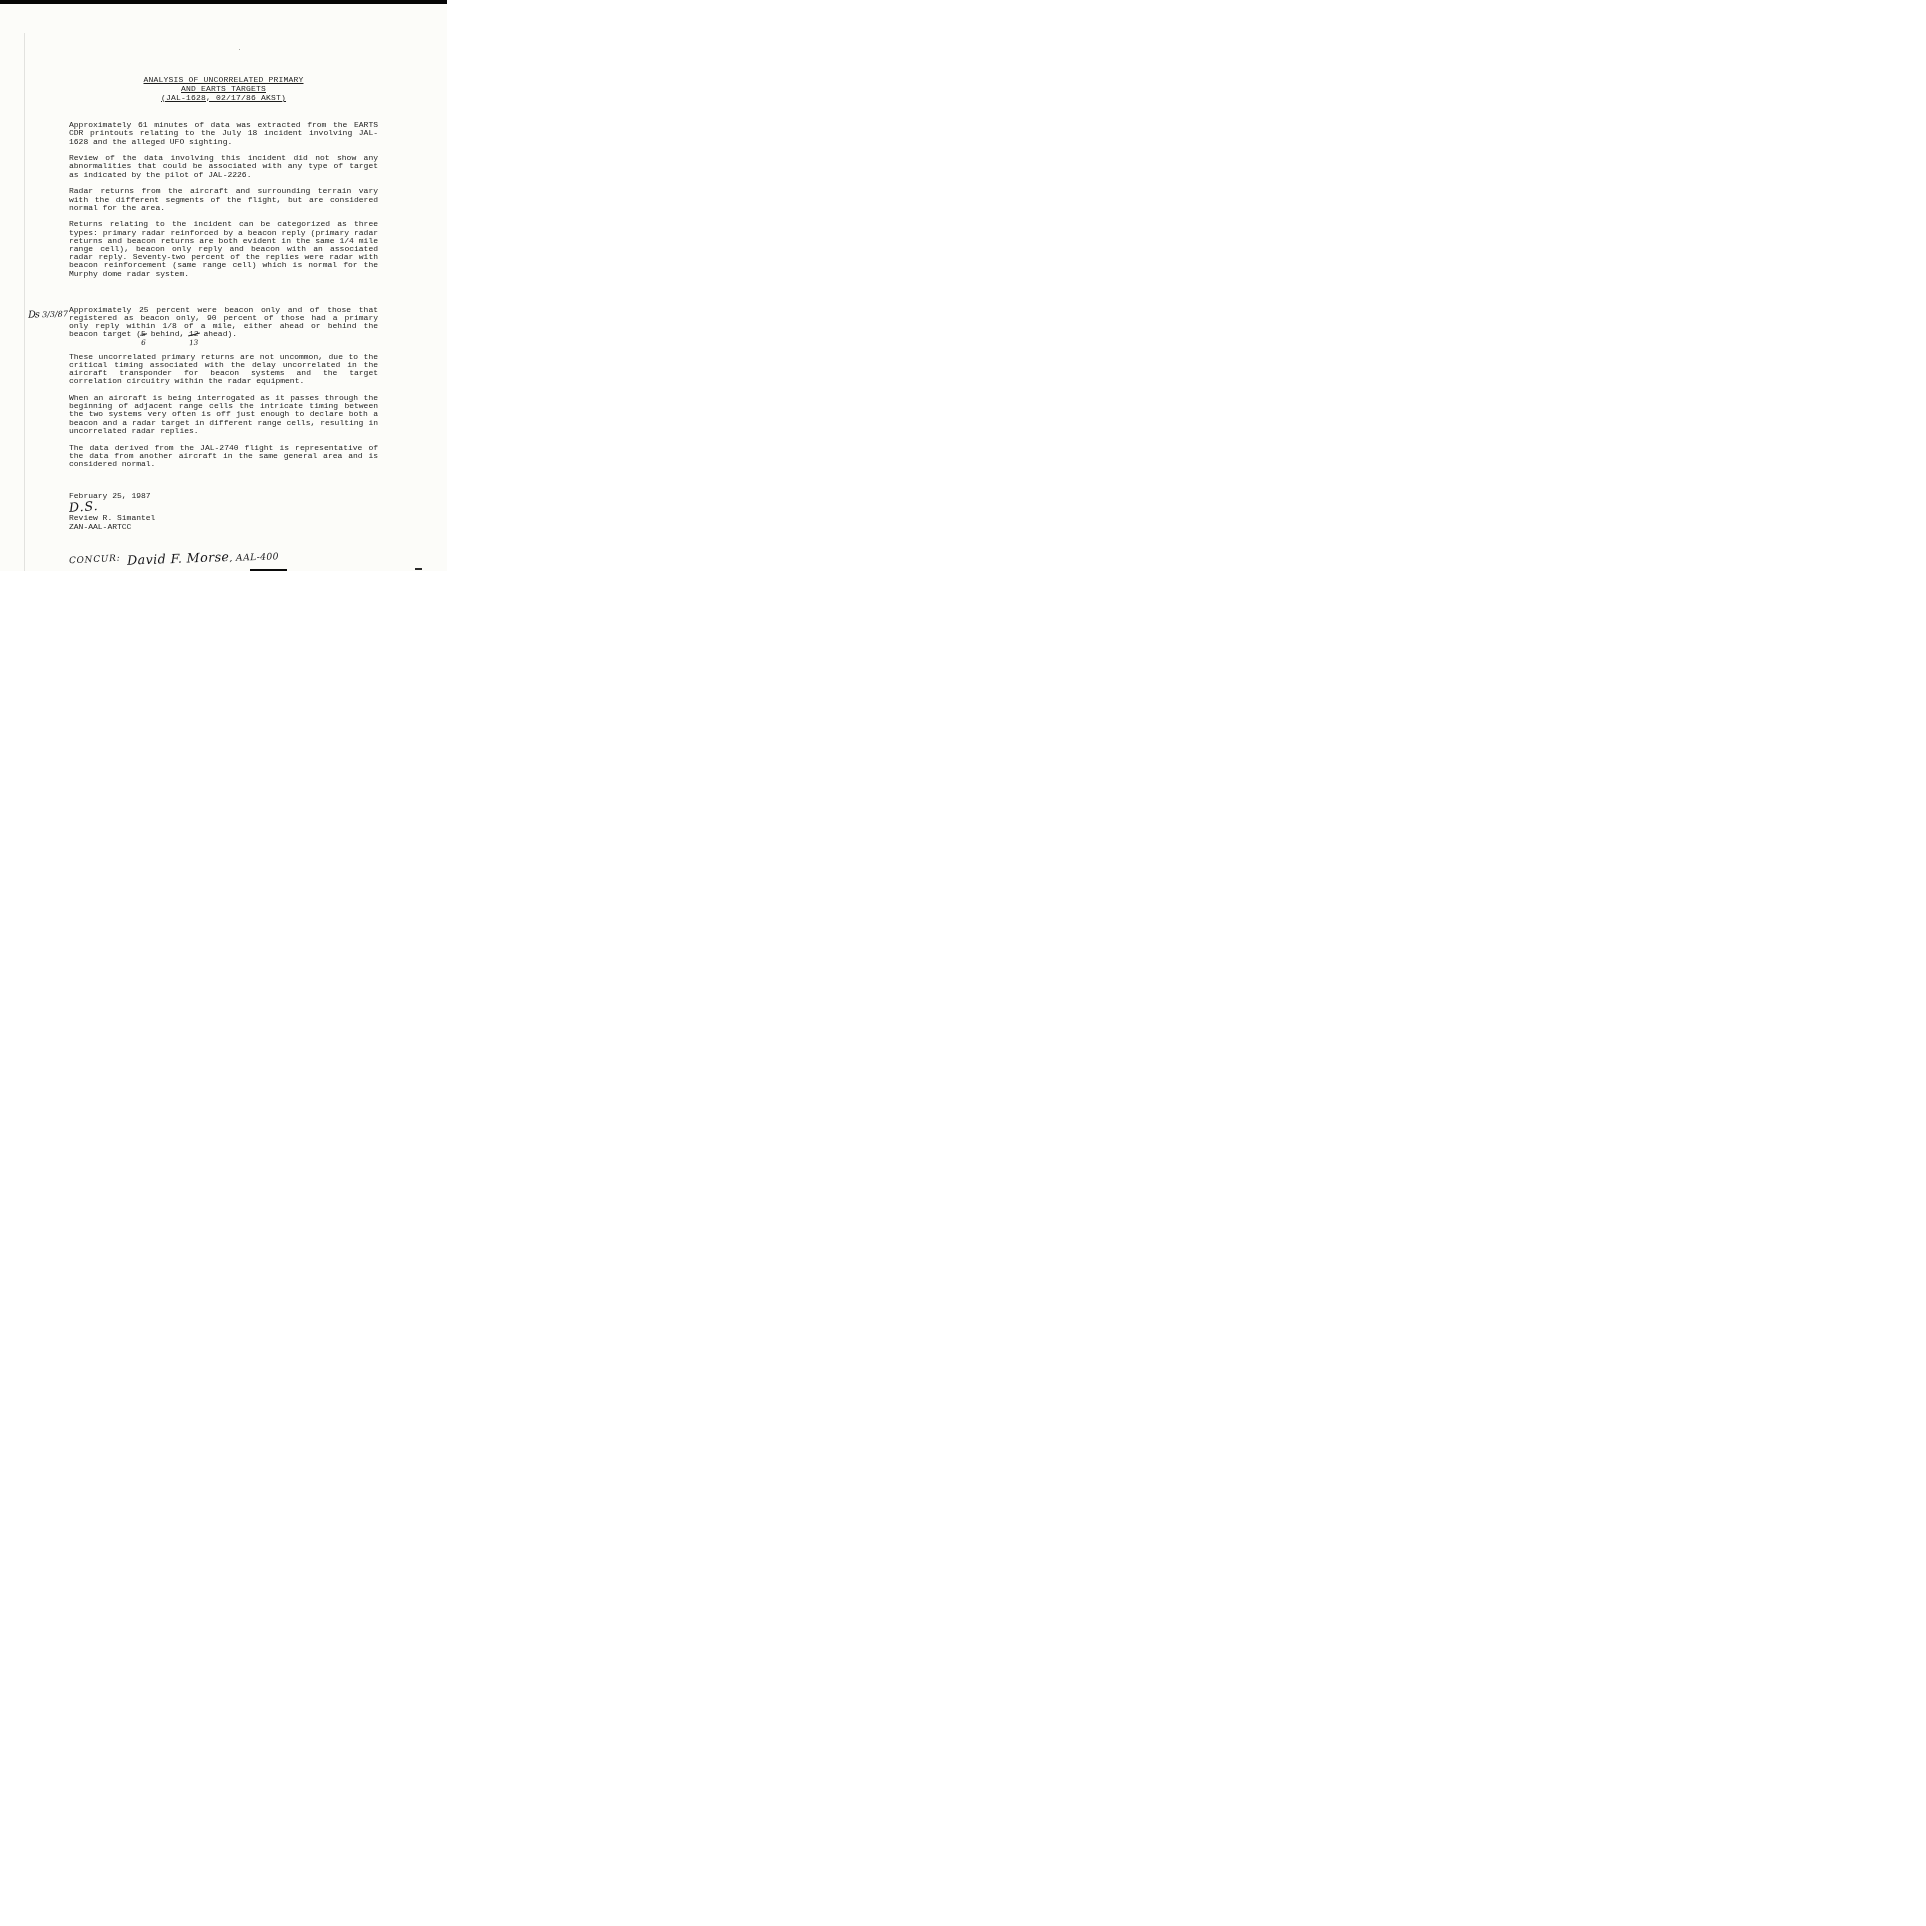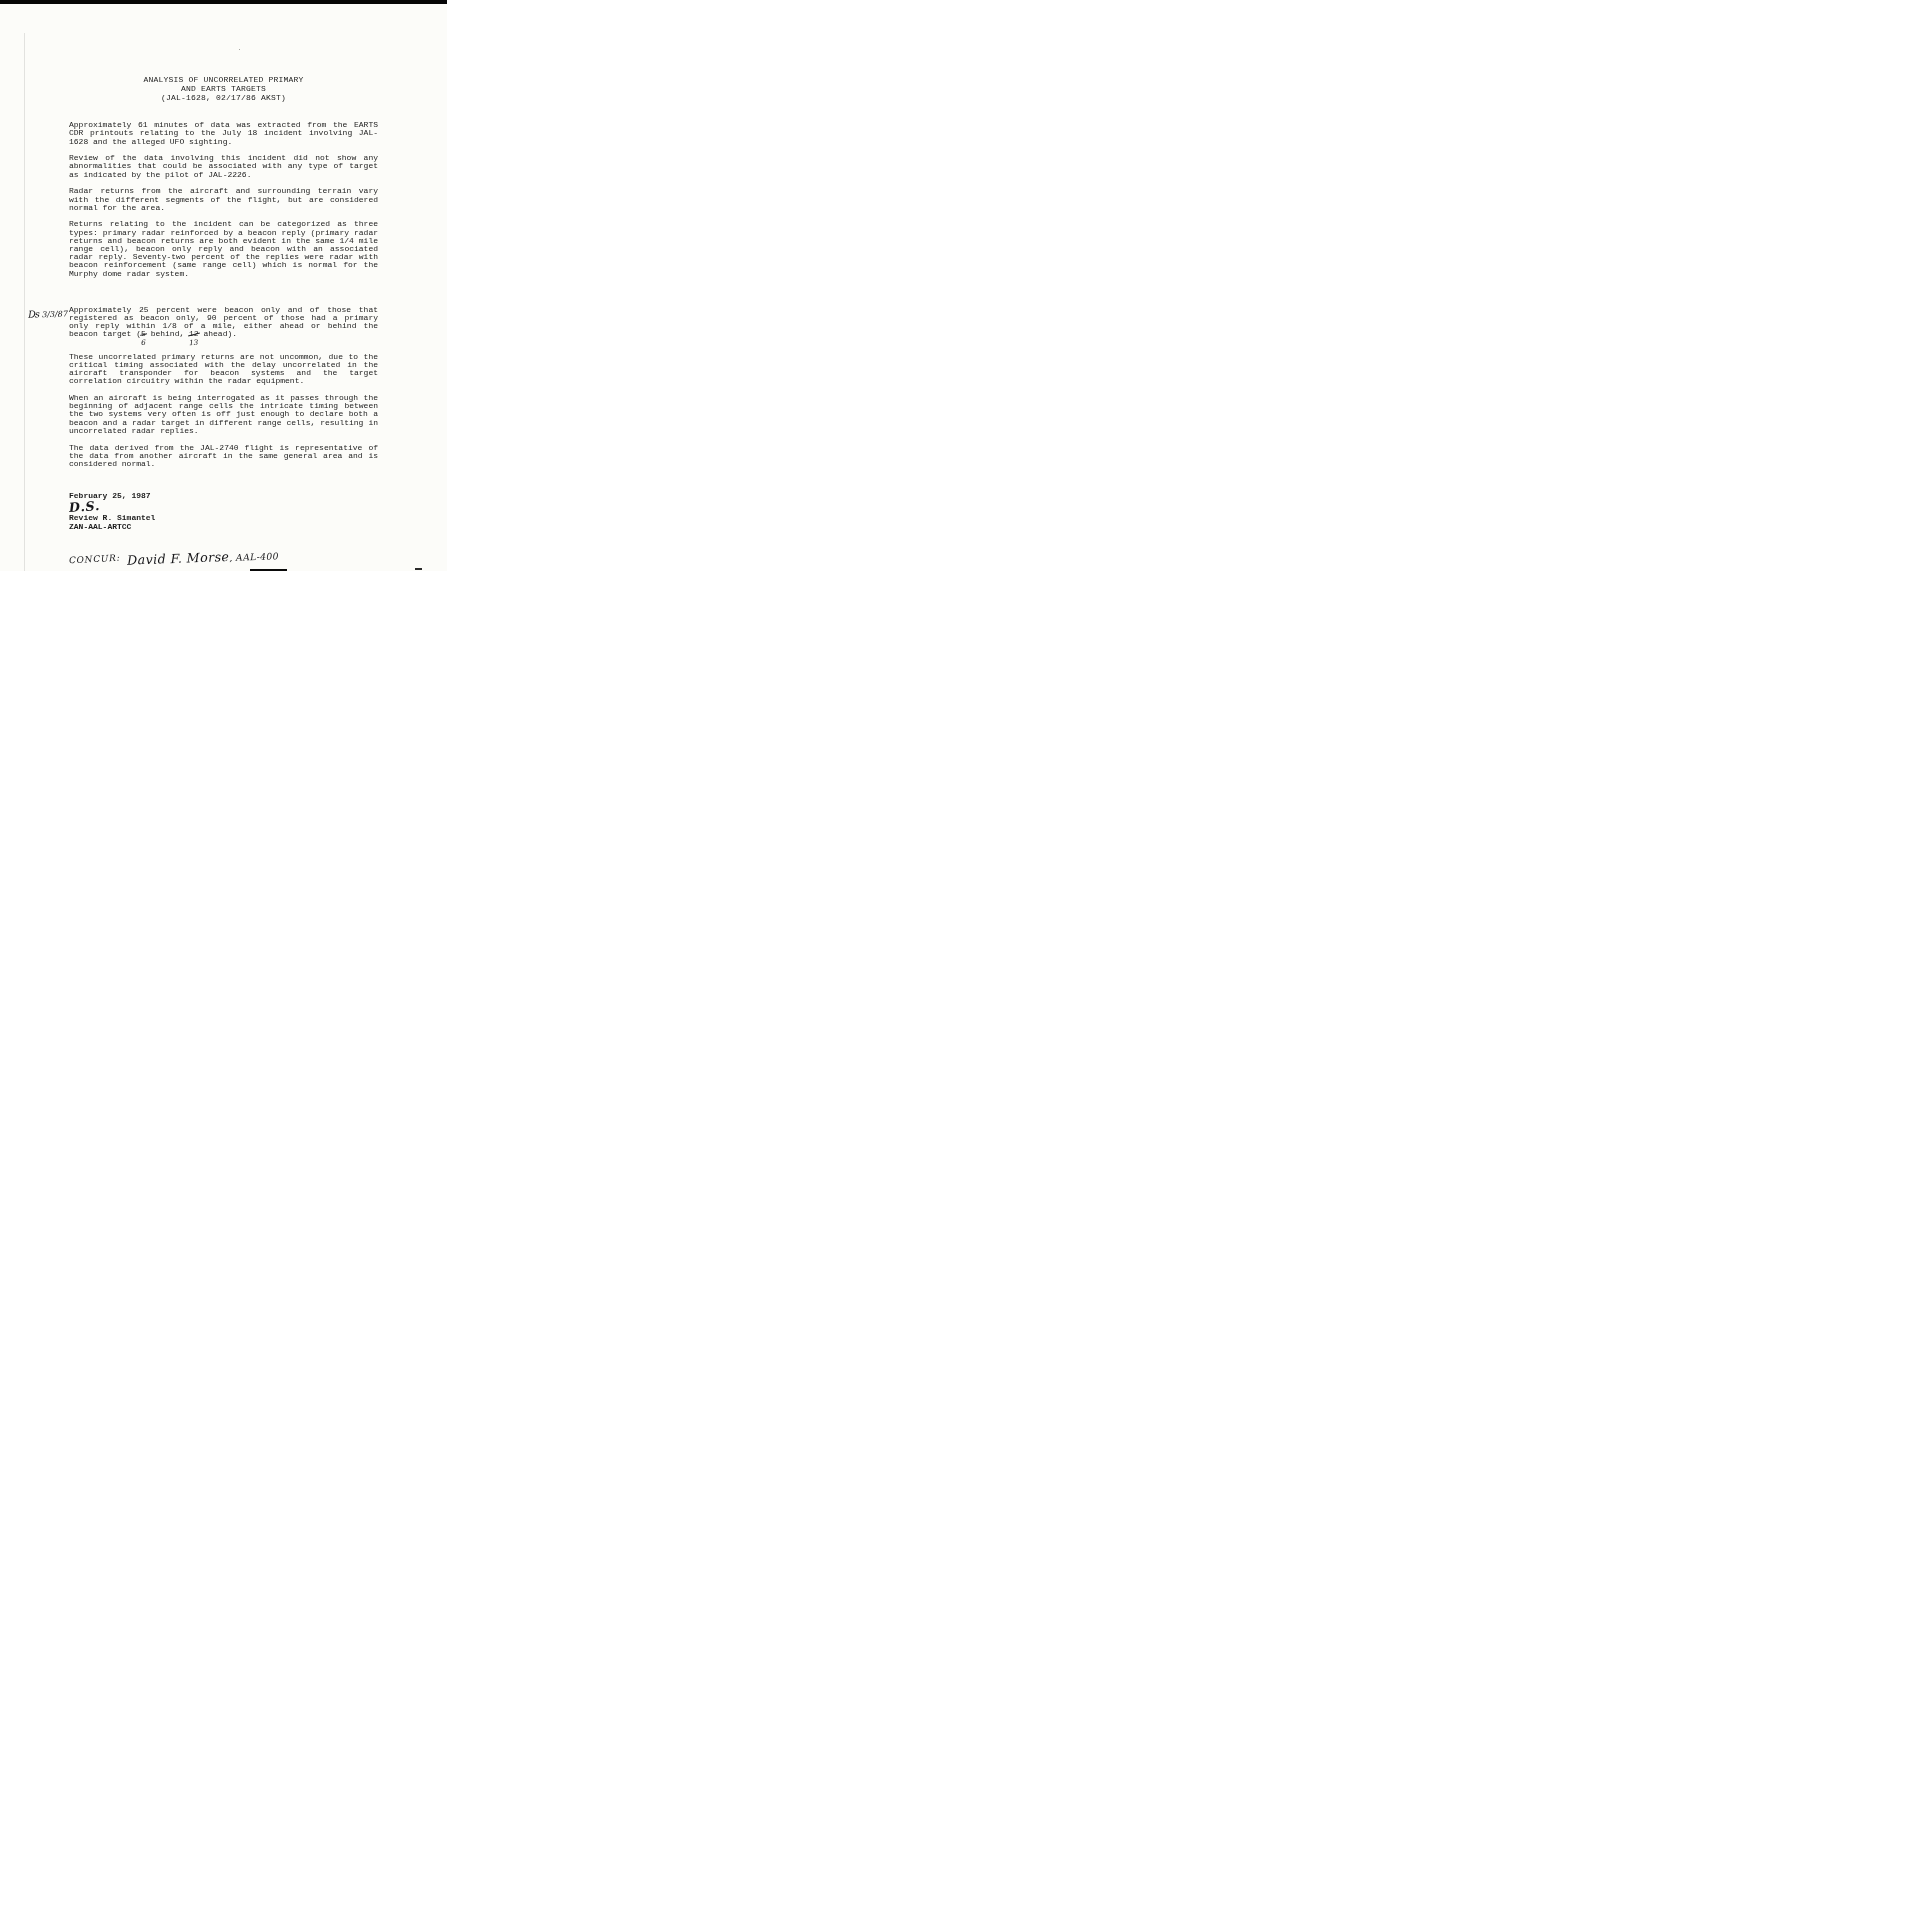--- a/index.html
+++ b/index.html
@@ -58,20 +58,21 @@
   }
   .title-block {
     text-align: center;
     margin-bottom: 18.5px;
   }
   .title-line {
     font-size: 8px;
     line-height: 8.9px;
     letter-spacing: 0.2px;
     white-space: nowrap;
+    text-decoration: underline;
   }
   p.body-para {
     font-size: 8px;
     line-height: 8.2px;
     text-align: justify;
     margin: 0 0 8.5px 0;
   }
   p.amended-para {
     margin-bottom: 14px;
     margin-top: 28px;
@@ -116,21 +117,20 @@
   }
   .margin-note .note-initials {
     font-size: 9.6px;
     letter-spacing: -0.8px;
     margin-right: 3.1px;
   }
   .closing-block {
     margin-top: 24px;
     font-size: 8px;
     line-height: 8.7px;
-    font-weight: bold;
   }
   .closing-initials {
     display: inline-block;
     font-size: 12.7px;
     line-height: 9.2px;
     letter-spacing: 0.8px;
     transform: rotate(-4deg);
     margin: 1.5px 0 0 0;
   }
   .concur-row {

